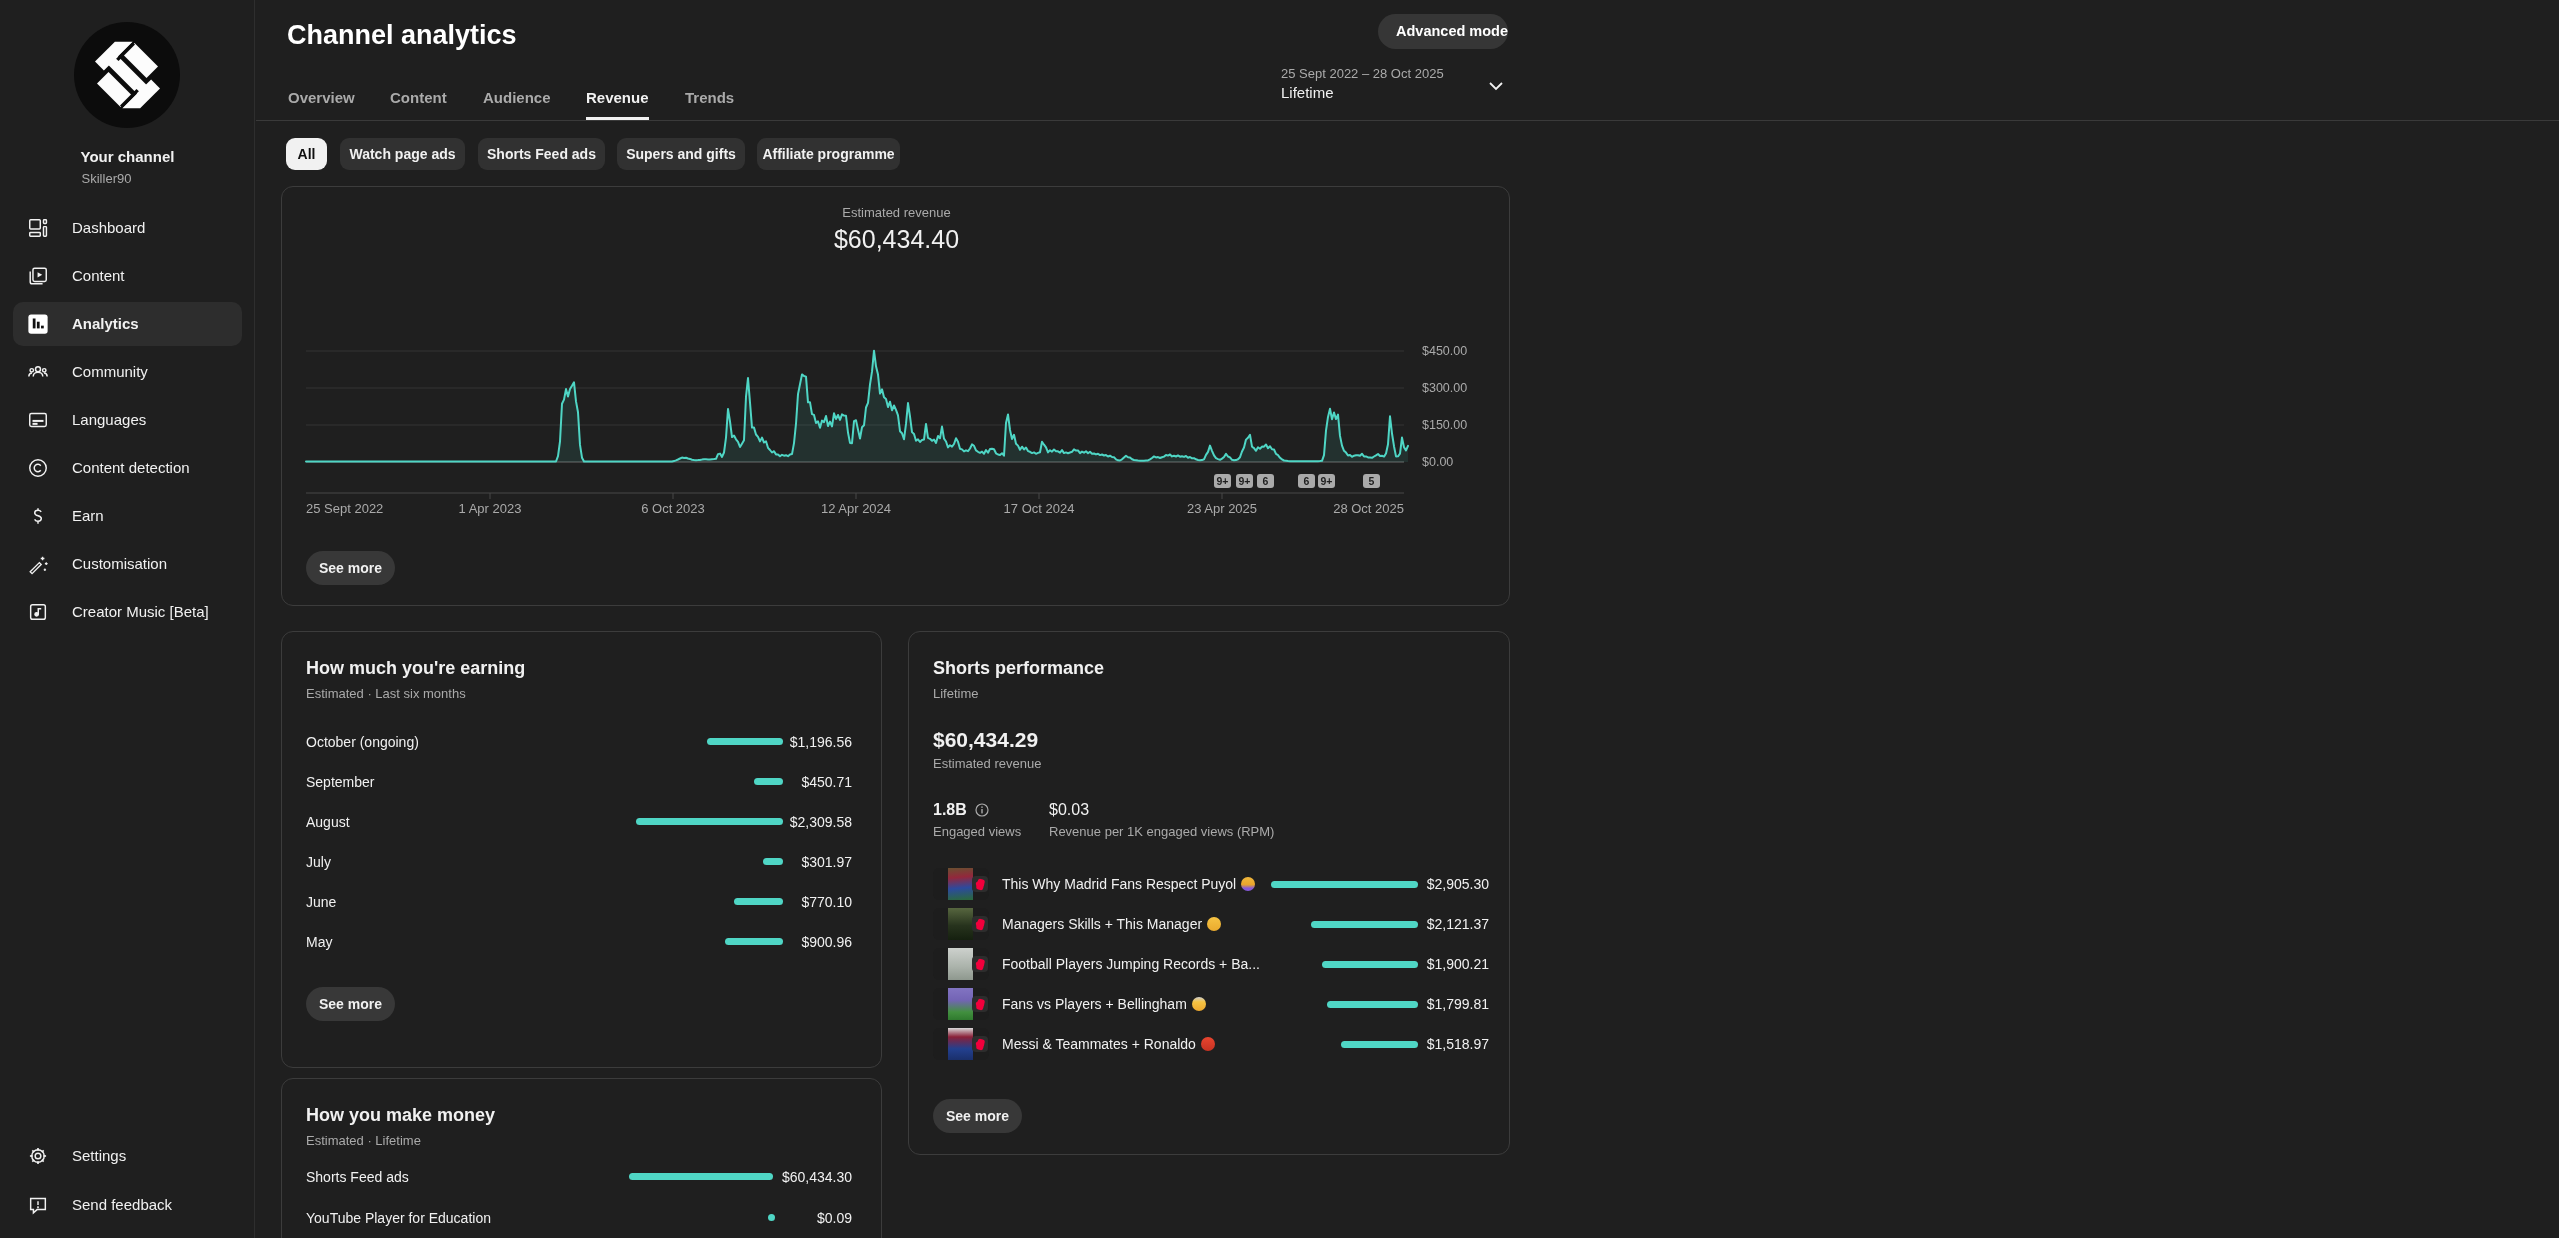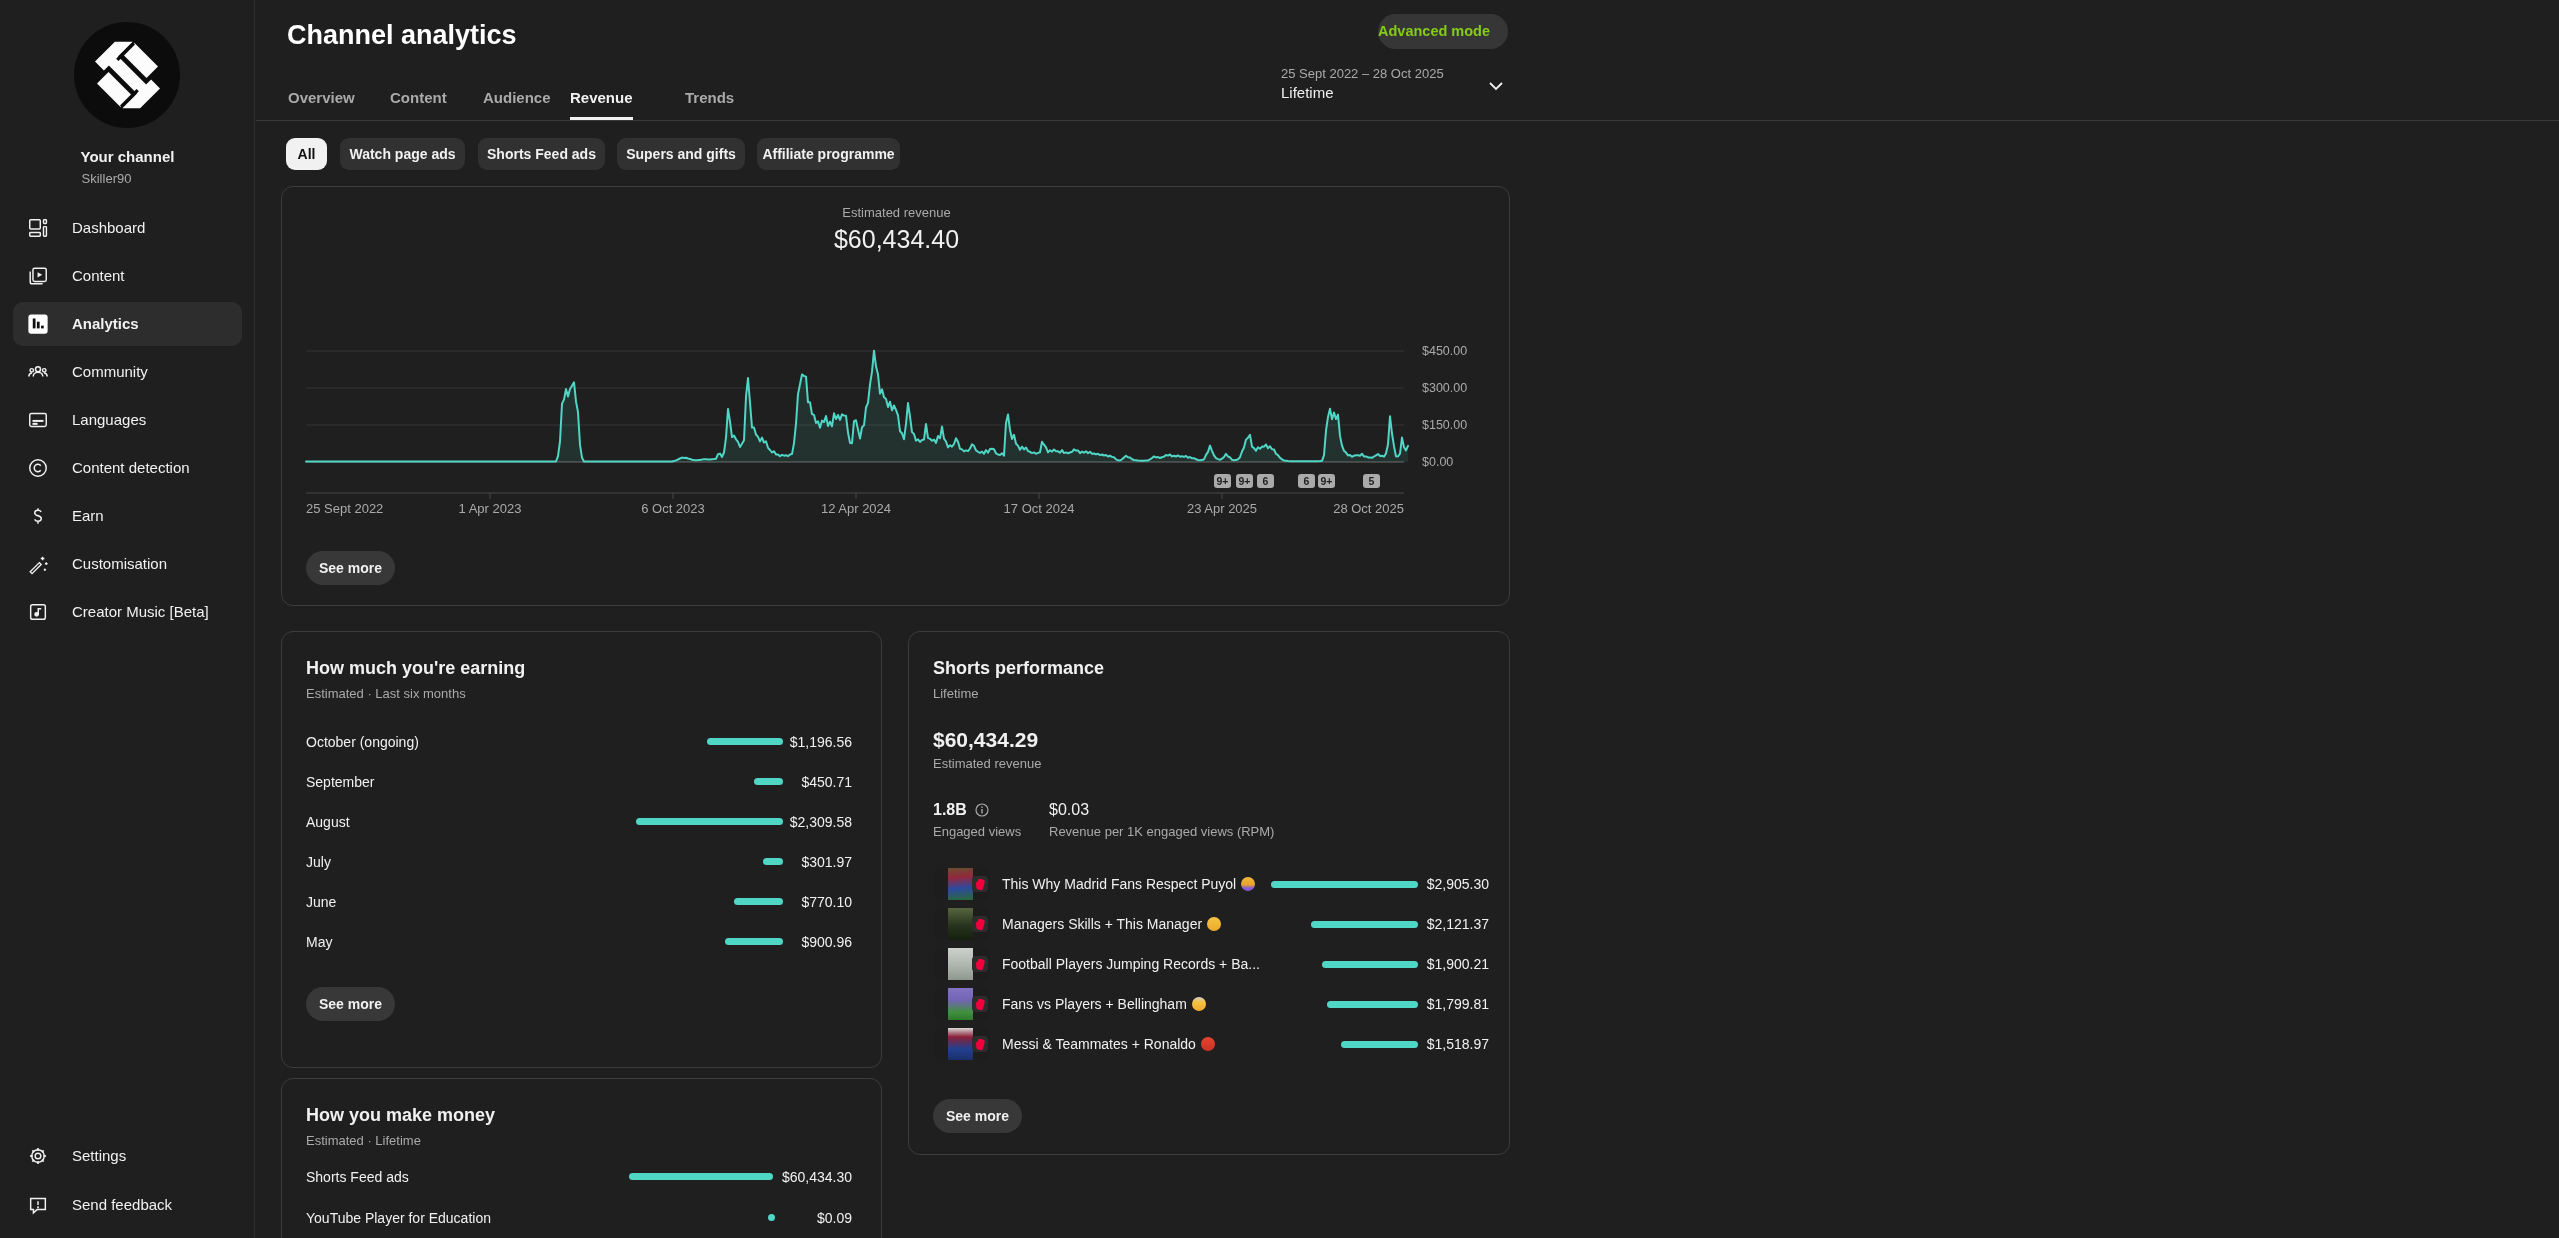--- a/index.html
+++ b/index.html
@@ -10,21 +10,21 @@
 .chhandle { position:absolute; top:171px; width:213px; text-align:center; font-size:13px; color:#aaa; }
 .navitem { position:absolute; left:0; width:255px; height:48px; }
 .navitem .ic { position:absolute; left:27px; top:13px; width:22px; height:22px; }
 .navitem .lb { position:absolute; left:72px; top:0; line-height:48px; font-size:15px; color:#f1f1f1; }
 .navsel { position:absolute; left:13px; width:229px; height:44px; top:2px; background:#2d2d2d; border-radius:10px; }
 .main { position:absolute; left:256px; top:0; width:2303px; height:1238px; }
 .h1 { position:absolute; left:31px; top:20px; font-size:27px; font-weight:bold; color:#ffffff; }
 .tabs { position:absolute; left:0px; top:75px; width:2303px; height:46px; border-bottom:1px solid #3a3a3a; }
 .tab { position:absolute; top:0; height:45px; line-height:45px; font-size:15px; font-weight:bold; color:#aaa; }
 .tab.active { color:#f1f1f1; border-bottom:3px solid #f1f1f1; }
-.advbtn { position:absolute; left:1122px; top:14px; width:130px; height:35px; border-radius:18px; background:#363636; color:#84cc16; font-size:14.5px; font-weight:bold; text-align:left; line-height:35px; }
+.advbtn { position:absolute; left:1122px; top:14px; width:130px; height:35px; border-radius:18px; background:#363636; color:#ffffff; font-size:14.5px; font-weight:bold; text-align:right; line-height:35px; }
 .daterange { position:absolute; top:66px; font-size:13px; color:#aaa; }
 .lifetime { position:absolute; top:84px; font-size:15px; color:#f1f1f1; }
 .chips { position:absolute; left:30px; top:138px; height:32px; }
 .chip { position:absolute; top:0; height:32px; line-height:32px; border-radius:9px; background:#313131; color:#f1f1f1; font-size:14px; font-weight:bold; text-align:center; white-space:nowrap; }
 .chip.sel { background:#f1f1f1; color:#0f0f0f; }
 .card { position:absolute; background:#1f1f1f; border:1px solid #3c3c3c; border-radius:12px; }
 .seemore { position:absolute; width:89px; height:34px; border-radius:17px; background:#383838; color:#f1f1f1; font-size:14px; font-weight:bold; text-align:center; line-height:34px; }
 .cardtitle { font-size:18px; font-weight:bold; color:#f1f1f1; }
 .cardsub { font-size:13px; color:#aaa; }
 .rowlabel { position:absolute; font-size:14px; color:#f1f1f1; }
@@ -163,21 +163,21 @@
     <div class="lb">Send feedback</div>
   </div>
 </div>
 
 <div class="main">
   <div class="h1">Channel analytics</div>
   <div class="tabs">
     <div class="tab" style="left:32px;">Overview</div>
     <div class="tab" style="left:134px;">Content</div>
     <div class="tab" style="left:227px;">Audience</div>
-    <div class="tab active" style="left:314px;">Revenue</div>
+    <div class="tab active" style="left:330px;">Revenue</div>
     <div class="tab" style="left:429px;">Trends</div>
   </div>
   <div class="advbtn">Advanced mode</div>
   <div class="daterange" style="left:1025px;">25 Sept 2022 – 28 Oct 2025</div>
   <div class="lifetime" style="left:1025px;">Lifetime</div>
   <svg style="position:absolute;left:1232px;top:78px;" width="16" height="16" viewBox="0 0 16 16">
       <path d="M2 5 L8 11 L14 5" stroke="#f1f1f1" stroke-width="1.8" fill="none"></path>
     </svg>
 
   <div class="chips">

